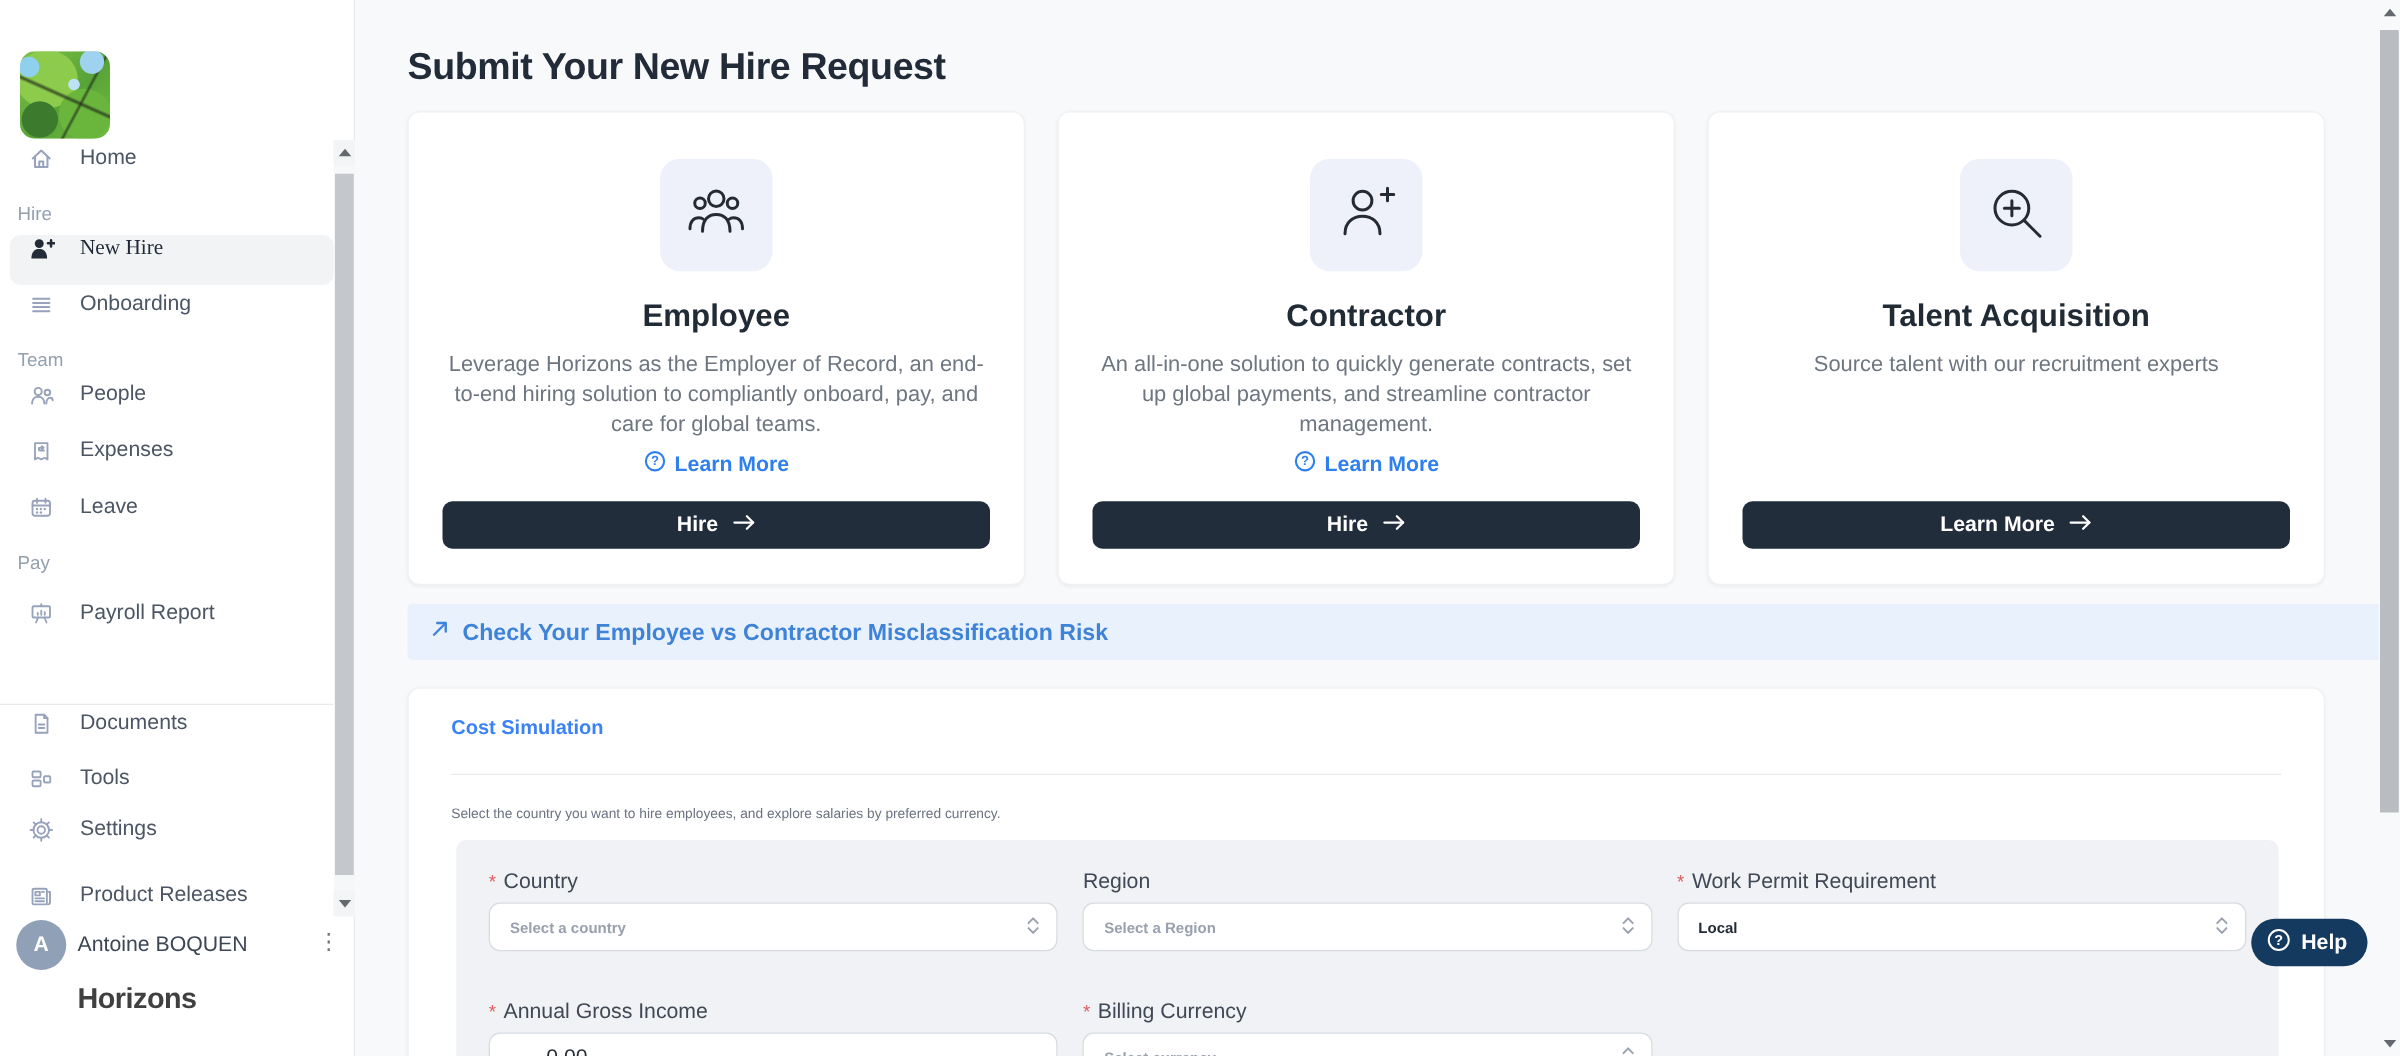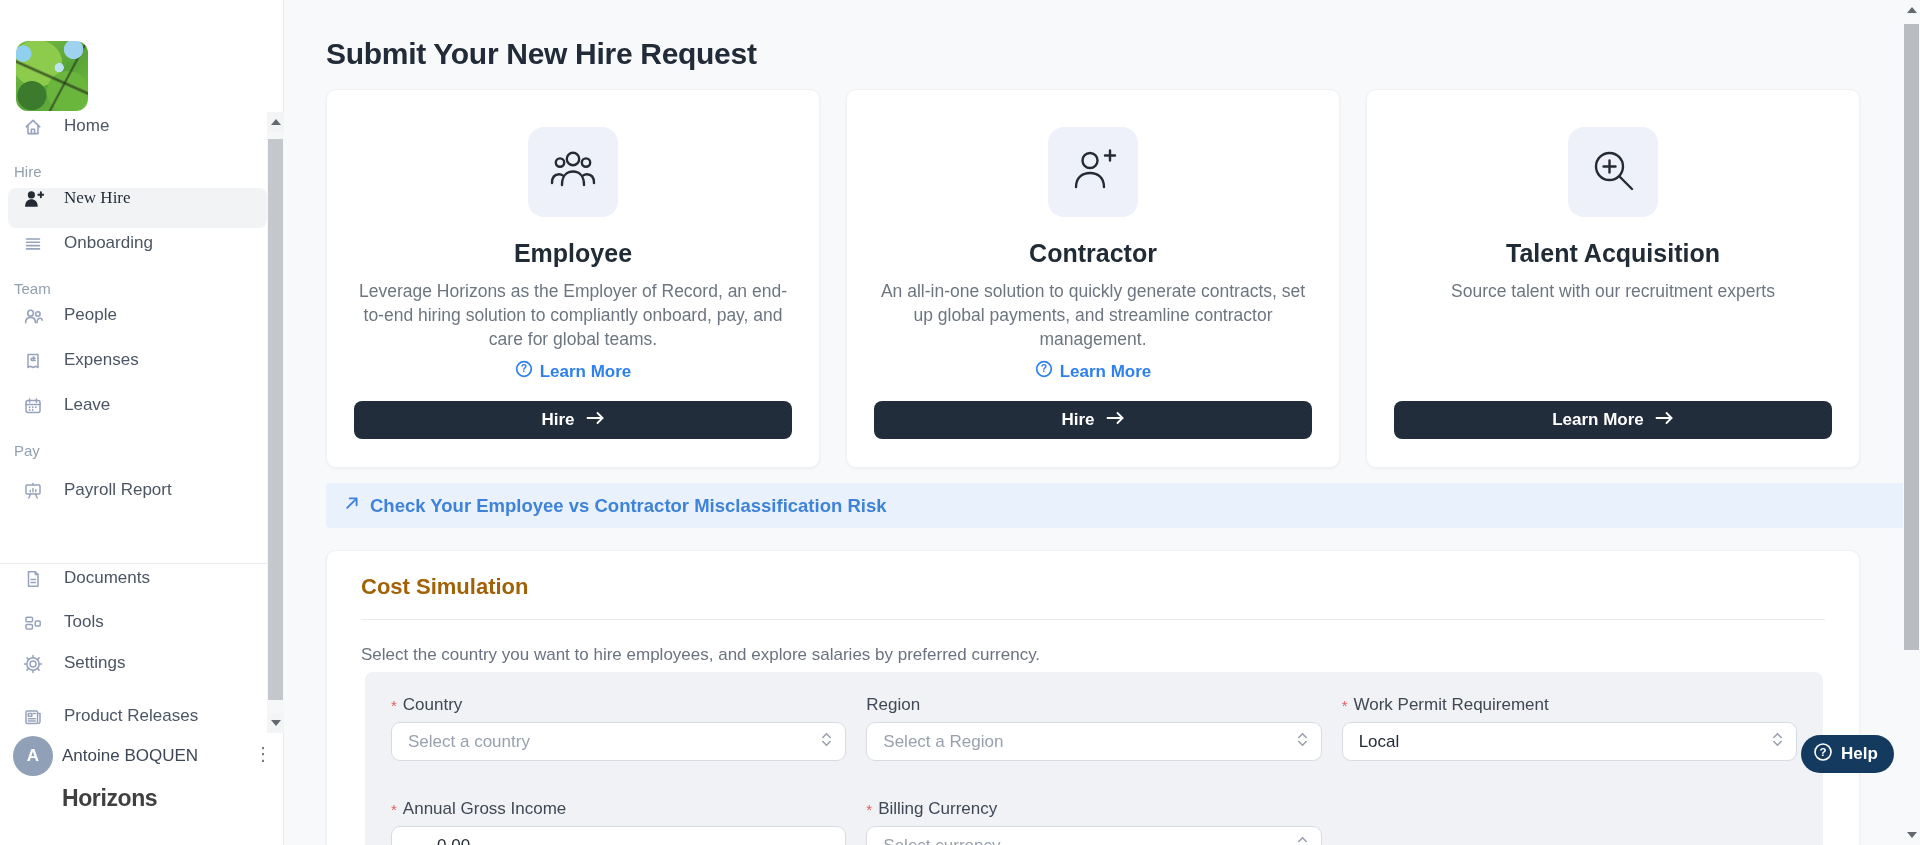--- a/index.html
+++ b/index.html
@@ -71,31 +71,31 @@
     border-radius:8px; background:#222d3c; color:#fff; font-size:17px; font-weight:600;
     font-family:inherit; display:flex; align-items:center; justify-content:center; gap:11px; cursor:pointer; }
 
   .risk-band { position:absolute; left:326px; top:483px; width:1850px; height:45px;
     background:#e9f1fc; border-radius:4px; display:flex; align-items:center; padding-left:17px; }
   .risk-link { display:inline-flex; align-items:center; gap:9px; color:#3f83d9;
     font-size:18.5px; font-weight:600; cursor:pointer; }
 
   .panel { position:absolute; left:326px; top:550px; width:1534px; height:400px;
     background:#fff; border:1px solid #f0f1f3; border-radius:10px; box-shadow:0 1px 3px rgba(16,24,40,.05); }
-  .panel-title { position:absolute; left:34px; top:23px; font-size:22px; font-weight:600; color:#a16207; }
+  .panel-title { position:absolute; left:34px; top:23px; font-size:16px; font-weight:600; color:#3b82f6; }
   .panel-div { position:absolute; left:34px; right:34px; top:68px; border-top:1px solid #e8eaed; }
-  .panel-desc { position:absolute; left:34px; top:94px; font-size:17px; color:#6b7280; }
+  .panel-desc { position:absolute; left:34px; top:94px; font-size:11px; color:#6b7280; }
   .form-box { position:absolute; left:38px; top:121px; width:1458px; height:300px;
     background:#f1f2f5; border-radius:8px; padding:23px 26px; }
   .form-grid { display:grid; grid-template-columns:1fr 1fr 1fr; column-gap:20px; row-gap:38px; }
   .f-label { display:flex; align-items:center; gap:6px; height:20px; margin-bottom:7px;
     font-size:17px; color:#3f4854; }
   .req { color:#e25d5d; font-size:15px; }
   .control { position:relative; height:39px; background:#fff; border:1px solid #d8dce2; border-radius:9px;
-    display:flex; align-items:center; padding:0 16px; font-size:17px; cursor:pointer; }
+    display:flex; align-items:center; padding:0 16px; font-size:12px; cursor:pointer;font-weight:bold; }
   .control .ph { color:#98a1ad; }
   .control .val { color:#232b36; }
   .control .chev { position:absolute; right:12px; top:50%; transform:translateY(-50%); }
   .money-input { width:100%; height:39px; background:#fff; border:1px solid #d8dce2; border-radius:9px;
     padding:0 16px 0 45px; font-size:17px; color:#232b36; font-family:inherit; }
 
   .help-btn { position:absolute; left:1801px; top:735px; height:38px; padding:0 16px 0 12px;
     border:none; border-radius:19px; background:#143a5f; color:#fff; display:flex; align-items:center;
     gap:8px; font-size:17px; font-weight:bold; font-family:inherit; cursor:pointer; z-index:9; }
 </style>

